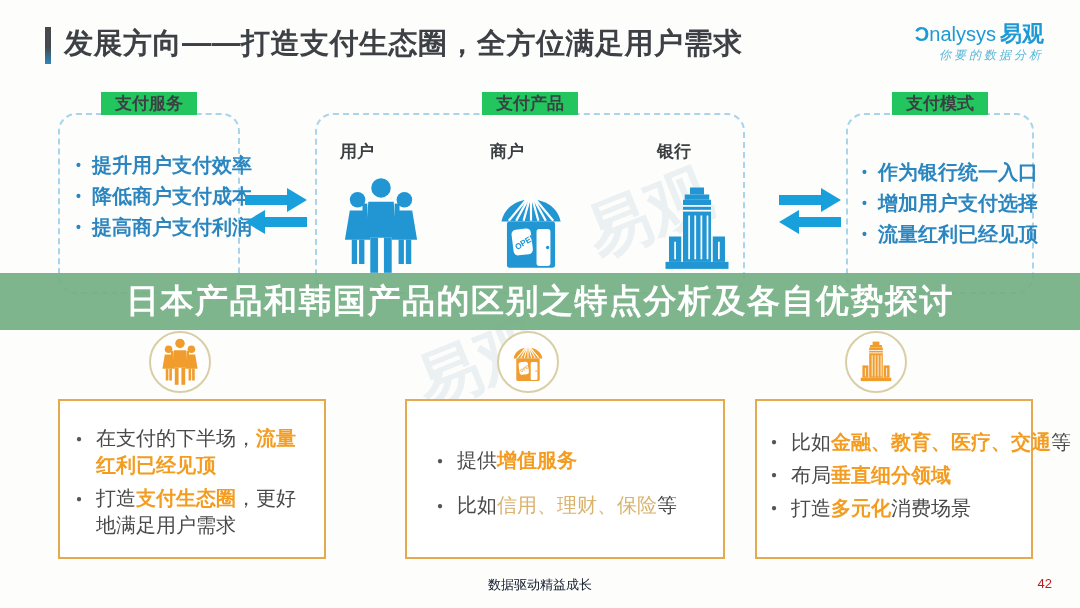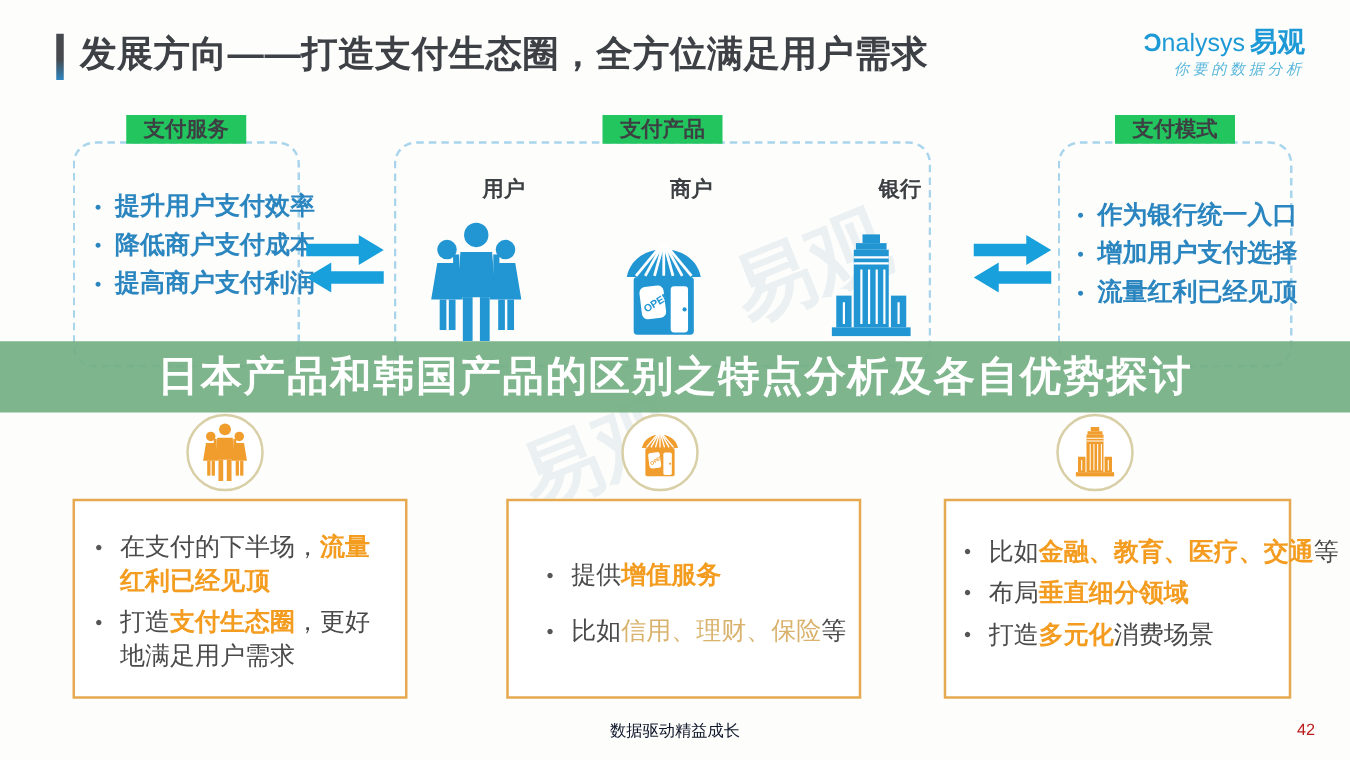--- a/index.html
+++ b/index.html
@@ -28,38 +28,38 @@
   .pill-label span { background:#22c55e; padding:0 14px; font-size:17px; font-weight:700; color:#3c4043; }
   .lbl-service { left:58px;  top:92px; width:182px; }
   .lbl-product { left:315px; top:92px; width:430px; }
   .lbl-mode    { left:846px; top:92px; width:188px; }
   .blue-list { position:absolute; list-style:none; z-index:2; }
   .blue-list li { position:relative; padding-left:16px; font-size:20px; font-weight:700;
     color:#2b86c0; line-height:31px; white-space:nowrap; }
   .blue-list li::before { content:"•"; position:absolute; left:0; top:0; color:#2b86c0; font-size:14px; }
   .list-service { left:76px; top:150px; }
   .list-mode    { left:862px; top:157px; }
-  .role-label { position:absolute; width:80px; text-align:right; font-size:17px; font-weight:700;
+  .role-label { position:absolute; width:80px; text-align:left; font-size:17px; font-weight:700;
     color:#3c4043; top:140px; z-index:2; }
   .role-icon { position:absolute; color:#2196d3; z-index:2; }
   
   .arrow-swap { position:absolute; width:66px; height:48px; color:#18a0dc; z-index:2; }
   
   .banner { position:absolute; left:0; top:273px; width:1080px; height:57px;
     background:rgba(116,175,131,0.93); z-index:5; display:flex; align-items:center; justify-content:center; }
   .banner-text { font-size:33px; font-weight:900; color:#ffffff; letter-spacing:1.5px; white-space:nowrap; }
   
   .role-circle { position:absolute; top:331px; width:62px; height:62px; border-radius:50%;
     border:2px solid #d8cfa6; background:#fff; z-index:6;
     display:flex; align-items:center; justify-content:center; color:#f09d2d; }
   .circle-user { left:149px; } .circle-shop { left:497px; } .circle-bank { left:845px; }
   
   .tan-box { position:absolute; top:399px; height:160px; border:2px solid #e5a94f; background:#fff; z-index:2; }
   .tb-left   { left:58px;  width:268px; }
-  .tb-middle { left:405px; width:284px; }
+  .tb-middle { left:405px; width:320px; }
   .tb-right  { left:755px; width:278px; }
   .tan-box ul { list-style:none; }
   .tan-box li { position:relative; padding-left:26px; font-size:20px; color:#4a4a4a; line-height:27px; }
   .tan-box li::before { content:"●"; position:absolute; left:6px; top:0; font-size:10px; color:#555; }
   .tb-left ul   { padding:24px 10px 0 10px; } .tb-left li   { margin-bottom:6px; }
   .tb-middle ul { padding:46px 10px 0 24px; } .tb-middle li { margin-bottom:18px; }
   .tb-right ul  { padding:28px 4px 0 8px; }  .tb-right li  { margin-bottom:7px; line-height:26px; white-space:nowrap; }
   .hl   { color:#f39c1f; font-weight:700; }
   .soft { color:#d9b36d; }
   

